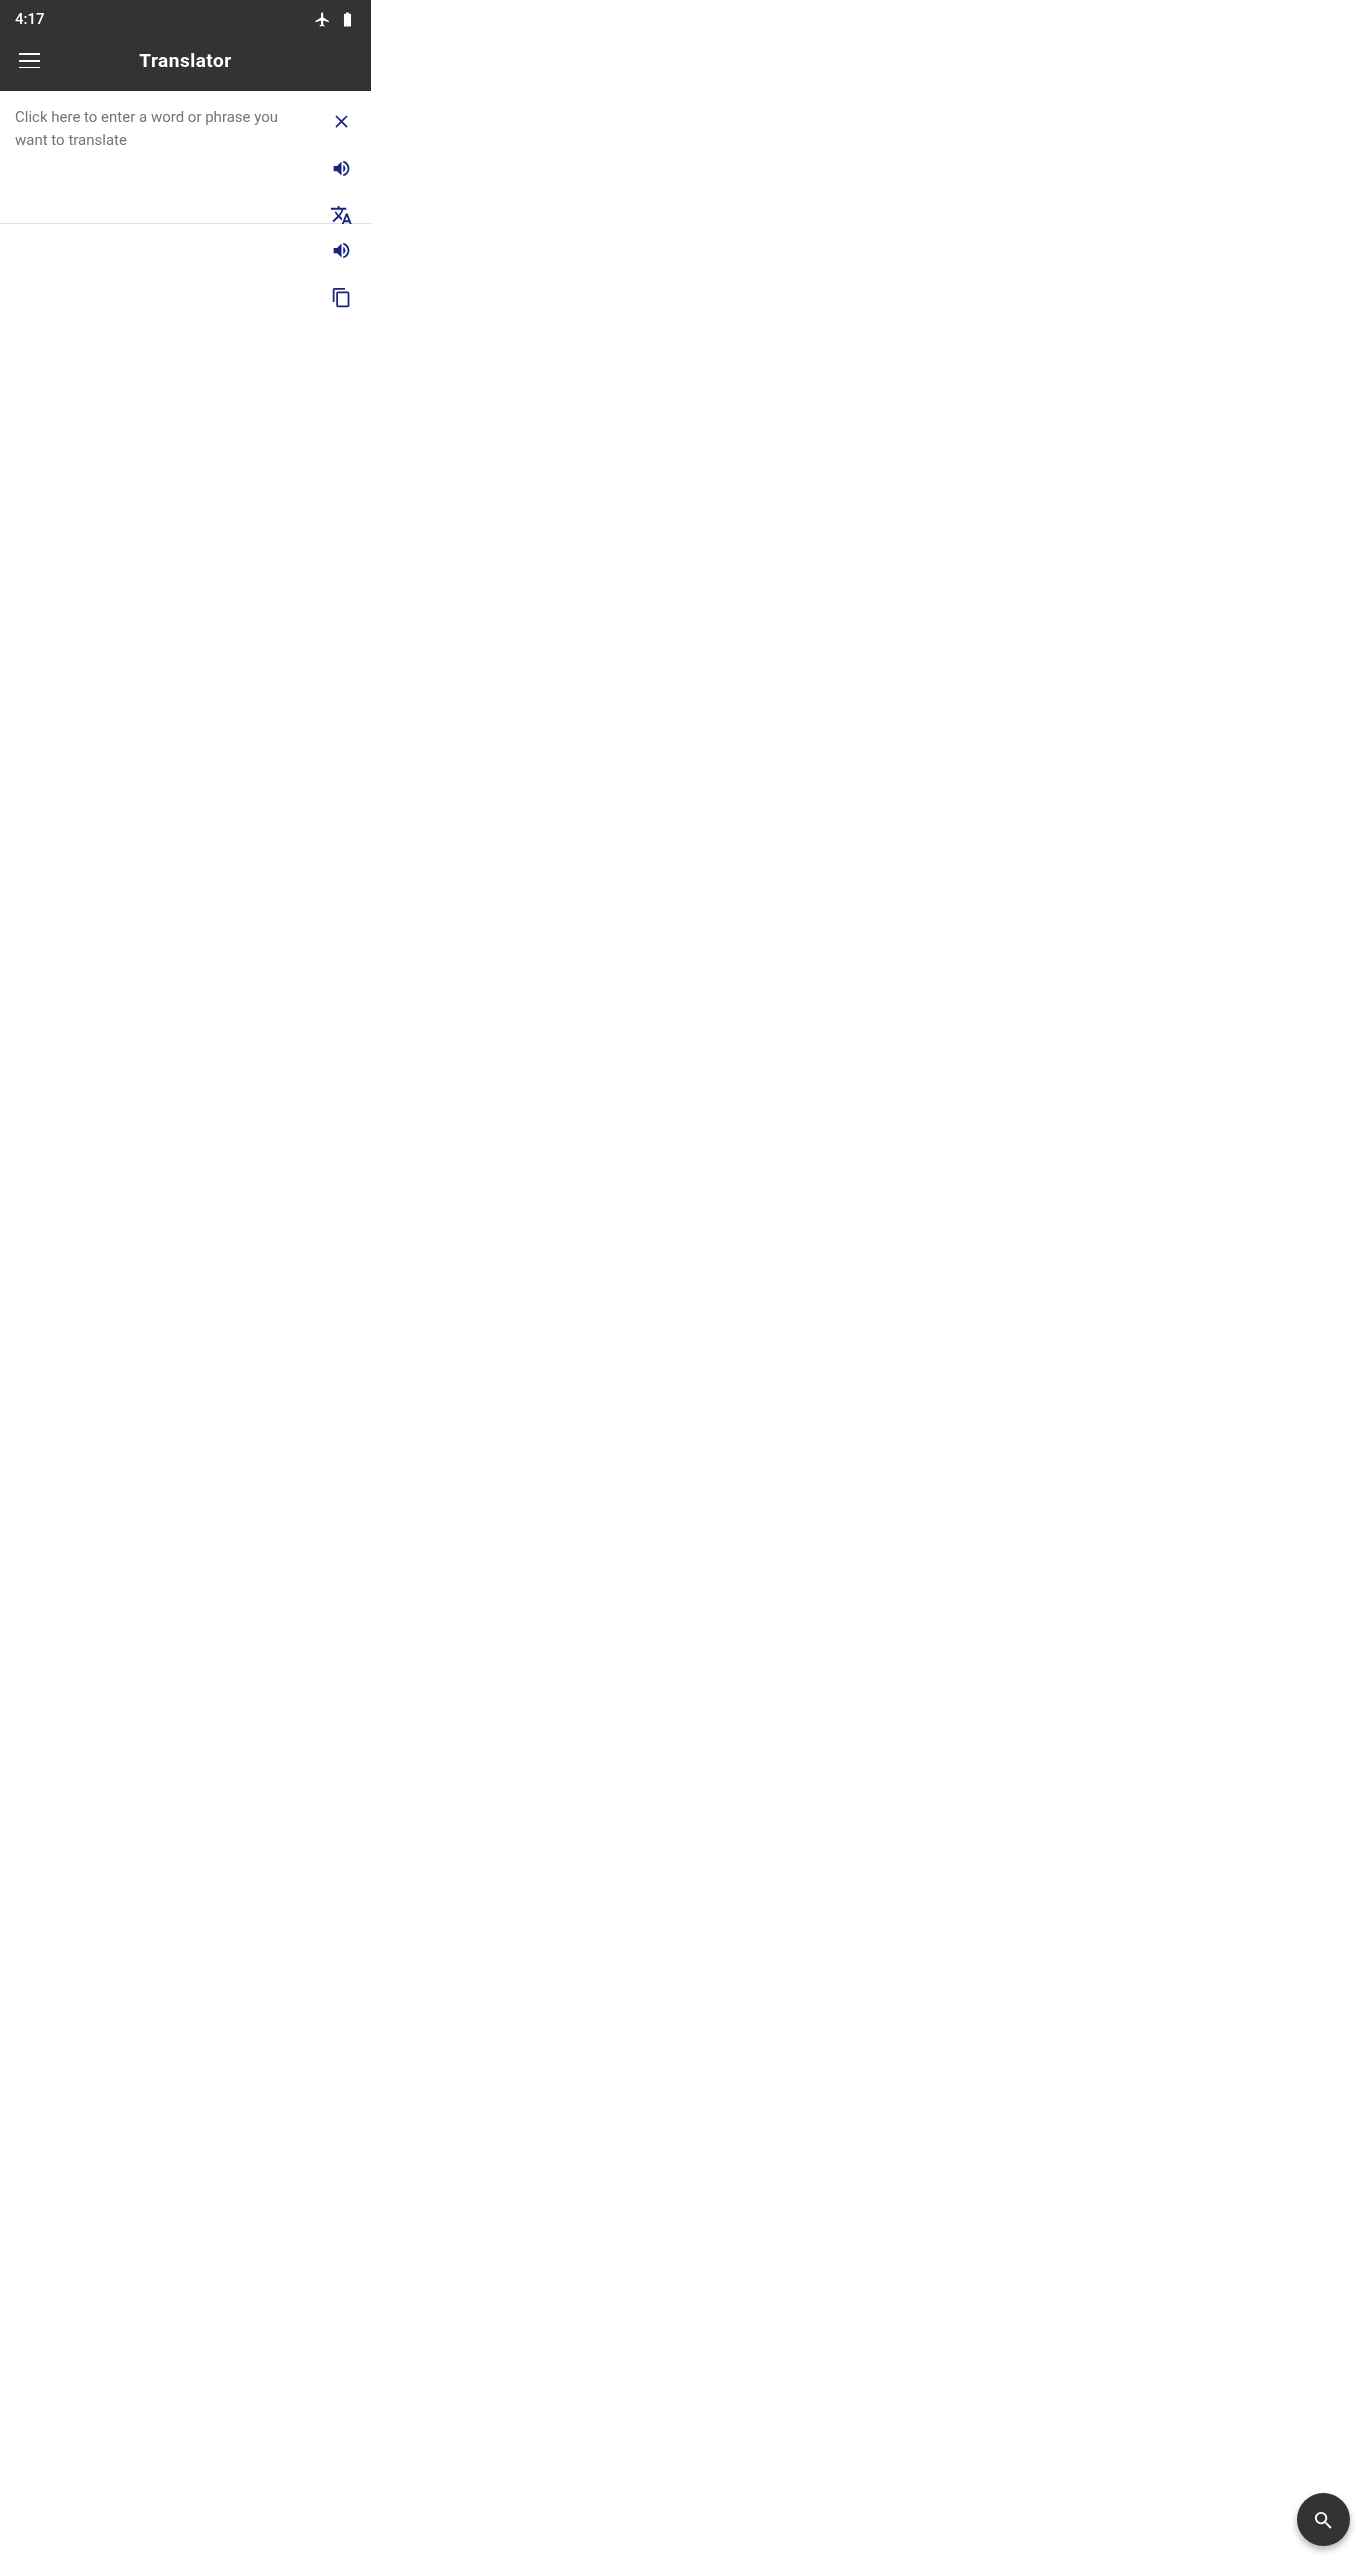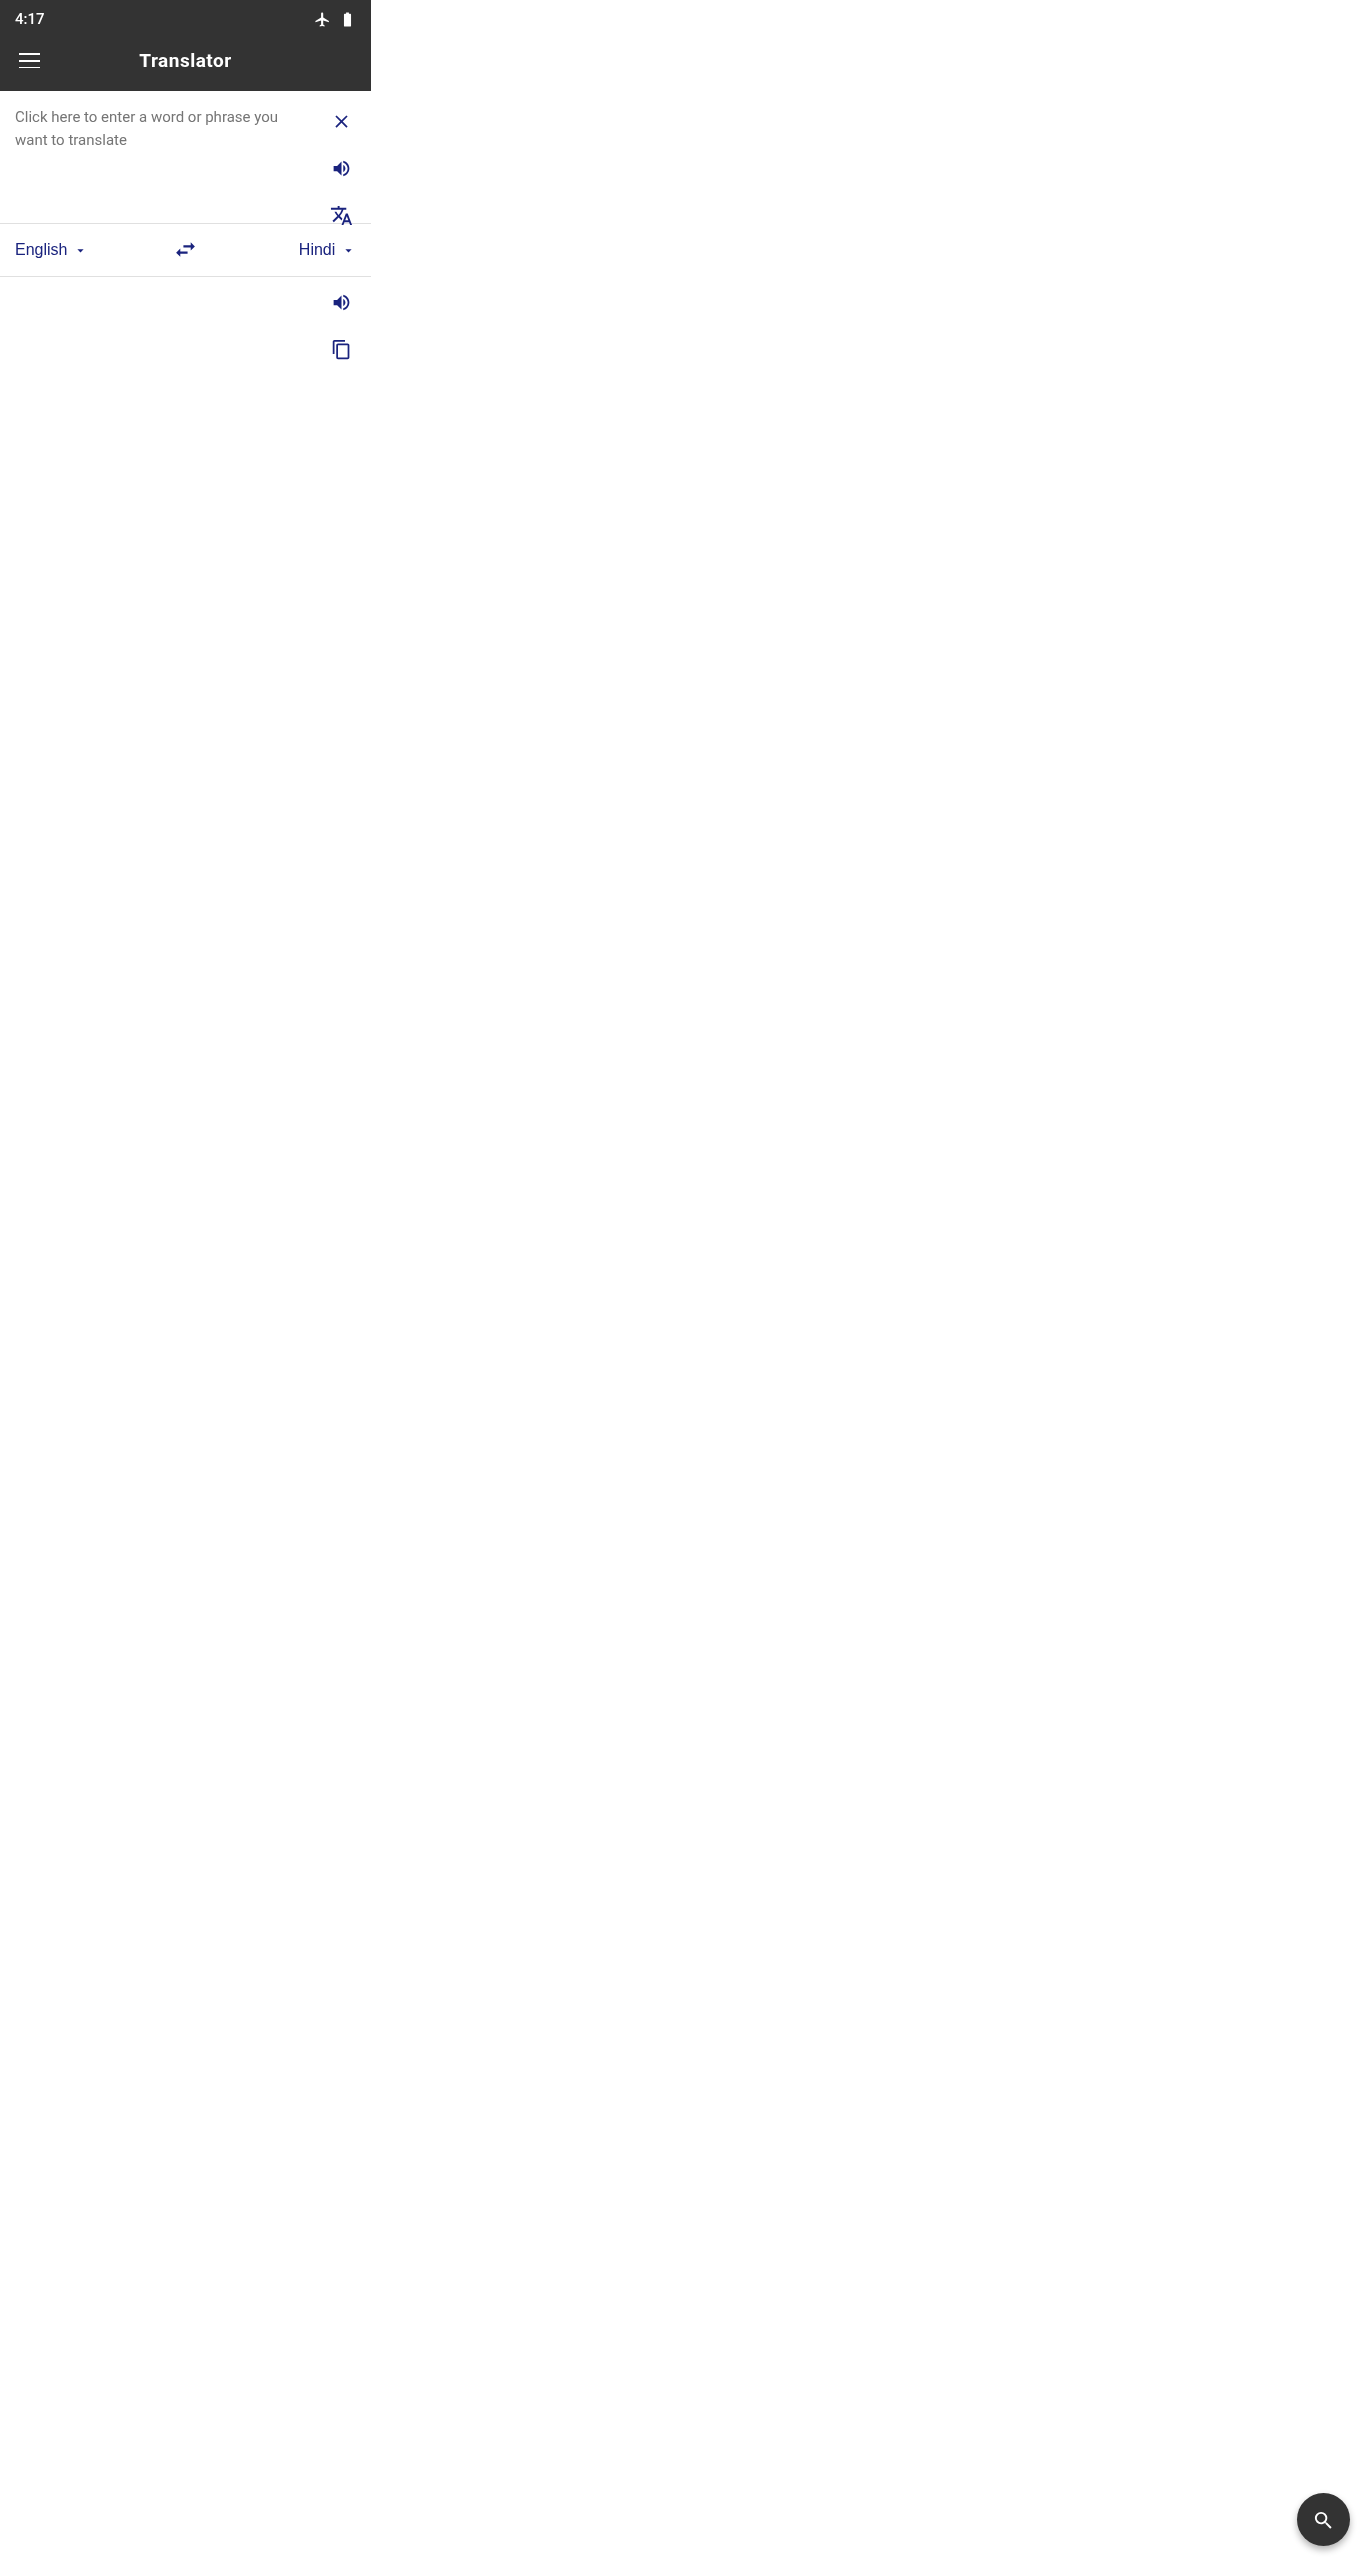--- a/index.html
+++ b/index.html
@@ -290,46 +290,20 @@
       </button>
 
       <button class="icon-btn" aria-label="translate">
         <svg width="23" height="23" viewBox="0 0 24 24" fill="#1a237e">
           <path d="M12.87 15.07l-2.54-2.51.03-.03A17.52 17.52 0 0 0 14.07 6H17V4h-7V2H8v2H1v2h11.17C11.5 7.92 10.44 9.75 9 11.35 8.07 10.32 7.3 9.19 6.69 8h-2c.73 1.63 1.73 3.17 2.98 4.56l-5.09 5.02L4 19l5-5 3.11 3.11.76-2.04zM18.5 10h-2L12 22h2l1.12-3h4.75L21 22h2l-4.5-12zm-2.62 7l1.62-4.33L19.12 17h-3.24z"></path>
         </svg>
       </button>
     </div>
   </div>
 
-  <div class="language-bar">
-
-    <button class="lang-selector">
-      <span class="lang-text">English</span>
-      <span class="chevron-down">
-        <svg width="15" height="15" viewBox="0 0 24 24" fill="#1a237e">
-          <path d="M7 10l5 5 5-5z"></path>
-        </svg>
-      </span>
-    </button>
-
-    <button class="swap-btn" aria-label="swap languages">
-      <svg width="25" height="25" viewBox="0 0 24 24" fill="#1a237e">
-        <path d="M6.99 11L3 15l3.99 4v-3H14v-2H6.99v-3zM21 9l-3.99-4v3H10v2h7.01v3L21 9z"></path>
-      </svg>
-    </button>
-
-    <button class="lang-selector" style="justify-content: flex-end;">
-      <span class="lang-text">Hindi</span>
-      <span class="chevron-down">
-        <svg width="15" height="15" viewBox="0 0 24 24" fill="#1a237e">
-          <path d="M7 10l5 5 5-5z"></path>
-        </svg>
-      </span>
-    </button>
-  </div>
 
   <div class="output-section">
     <div class="output-text-area"></div>
 
     <div class="output-icons">
 
       <button class="icon-btn" aria-label="speak translation">
         <svg width="21" height="21" viewBox="0 0 24 24" fill="#1a237e">
           <path d="M3 9v6h4l5 5V4L7 9H3zm13.5 3c0-1.77-1.02-3.29-2.5-4.03v8.05c1.48-.73 2.5-2.25 2.5-4.02zM14 3.23v2.06c2.89.86 5 3.54 5 6.71s-2.11 5.85-5 6.71v2.06c4.01-.91 7-4.49 7-8.77s-2.99-7.86-7-8.77z"></path>
         </svg>

